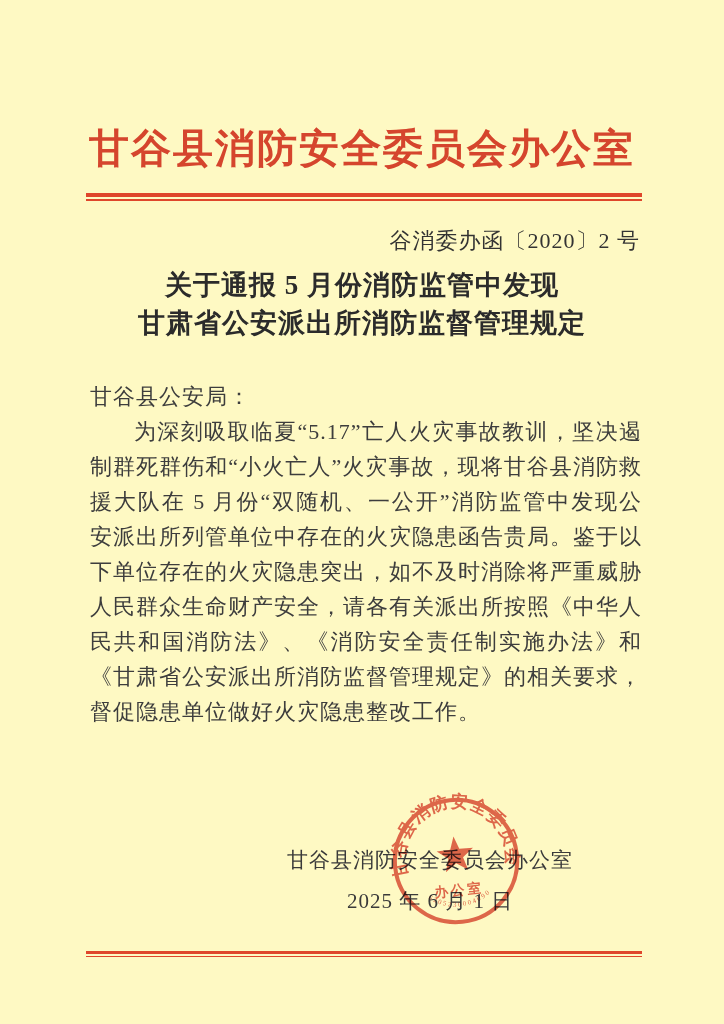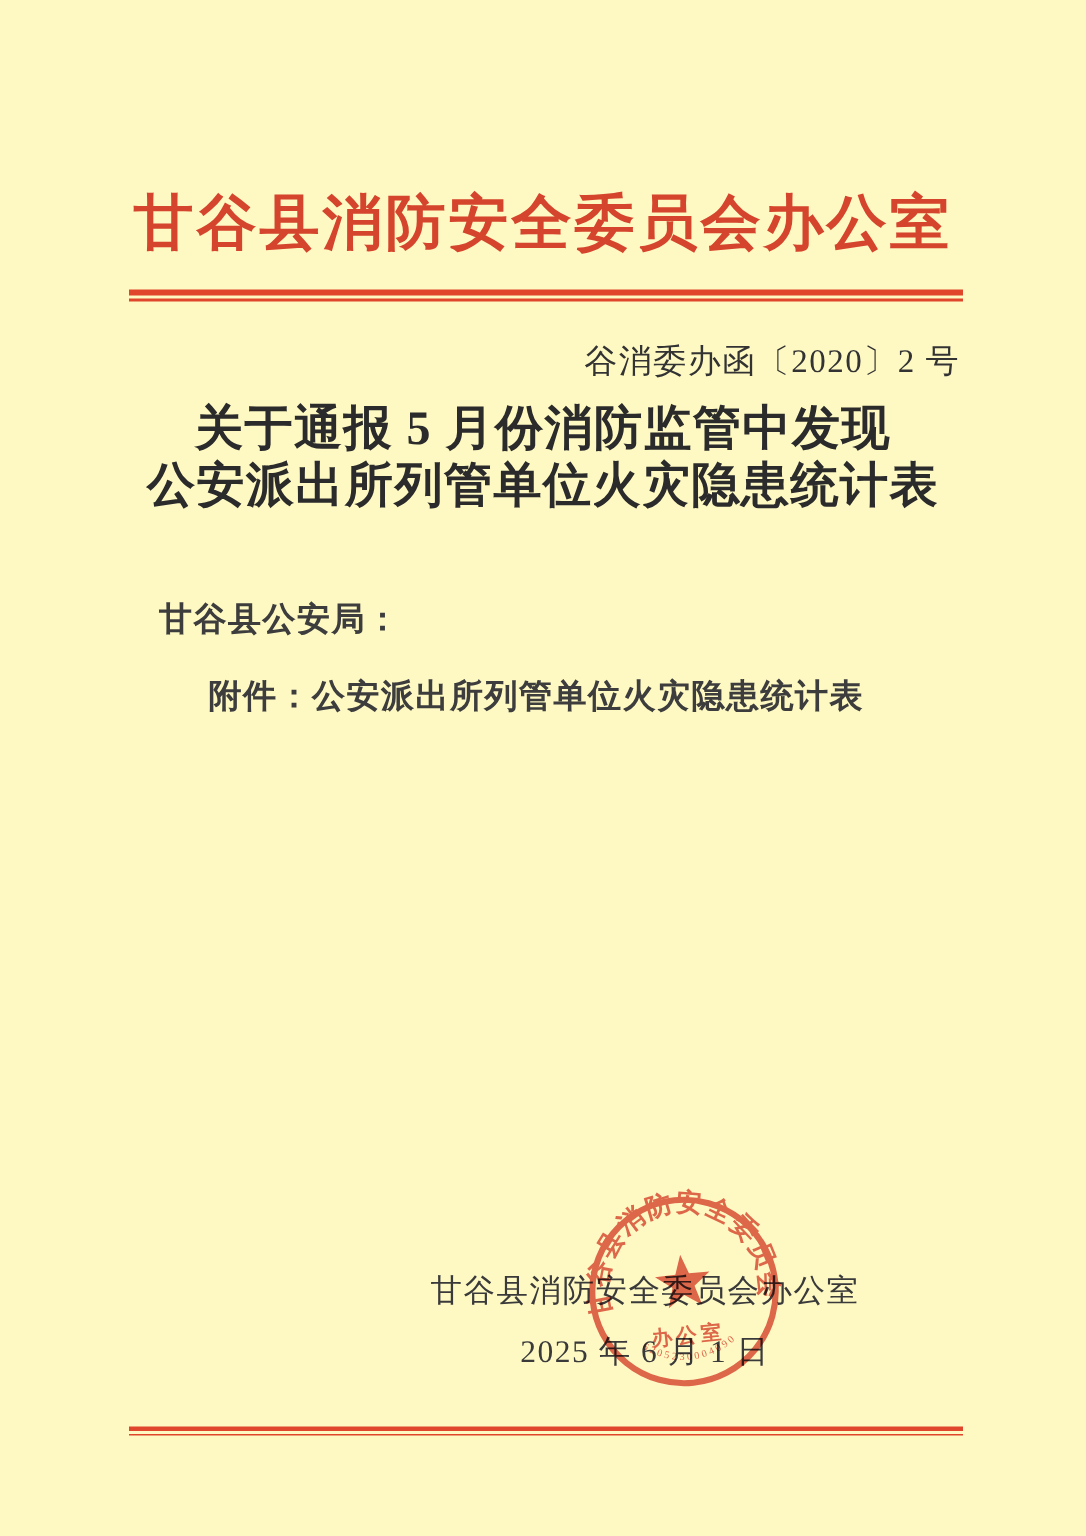--- a/index.html
+++ b/index.html
@@ -34,36 +34,36 @@
     position: absolute;
     top: 226px; right: 84px;
     font-size: 22px;
     color: #333;
     letter-spacing: 1px;
   }
   .doc-title {
     position: absolute;
     top: 266px; left: 0; right: 0;
     text-align: center;
-    font-size: 32px;
+    font-size: 27px;
     font-weight: bold;
     line-height: 38px;
     color: #2b2b2b;
     letter-spacing: 1px;
   }
   .content {
     position: absolute;
     top: 379px; left: 90px;
     width: 552px;
     font-size: 22px;
     line-height: 35px;
     letter-spacing: 1px;
     text-align: justify;
   }
-  .content p { margin: 16px; font-weight: bold; }
+  .content p { margin: 0; }
   .para { text-indent: 2em; }
   .attachment { text-indent: 1.5em; }
   .signature-block {
     position: absolute;
     top: 840px; left: 230px;
     width: 400px;
     text-align: center;
     font-size: 21px;
     line-height: 41px;
     color: #3a3a3a;
@@ -90,26 +90,26 @@
 <div class="page">
 
   <div class="letterhead">甘谷县消防安全委员会办公室</div>
 
   <div class="rule-top"></div>
 
   <div class="doc-number">谷消委办函〔2020〕2 号</div>
 
   <div class="doc-title">
     <div>关于通报 5 月份消防监管中发现</div>
-    <div>公安派出所列管单位火灾隐患统计表</div>
+    <div>甘肃省公安派出所消防监督管理规定</div>
   </div>
 
   <div class="content">
     <p class="salutation">甘谷县公安局：</p>
-    <p class="attachment">附件：公安派出所列管单位火灾隐患统计表</p>
+    <p class="para">为深刻吸取临夏“5.17”亡人火灾事故教训，坚决遏制群死群伤和“小火亡人”火灾事故，现将甘谷县消防救援大队在 5 月份“双随机、一公开”消防监管中发现公安派出所列管单位中存在的火灾隐患函告贵局。鉴于以下单位存在的火灾隐患突出，如不及时消除将严重威胁人民群众生命财产安全，请各有关派出所按照《中华人民共和国消防法》、《消防安全责任制实施办法》和《甘肃省公安派出所消防监督管理规定》的相关要求，督促隐患单位做好火灾隐患整改工作。</p>
   </div>
 
   <div class="signature-block">
     <div>甘谷县消防安全委员会办公室</div>
     <div>2025 年 6 月 1 日</div>
   </div>
 
   <svg class="seal" viewBox="0 0 160 160" xmlns="http://www.w3.org/2000/svg">
     <defs>
       <path id="arcTop" d="M 28,98 A 56,56 0 1 1 132,98" fill="none"></path>

